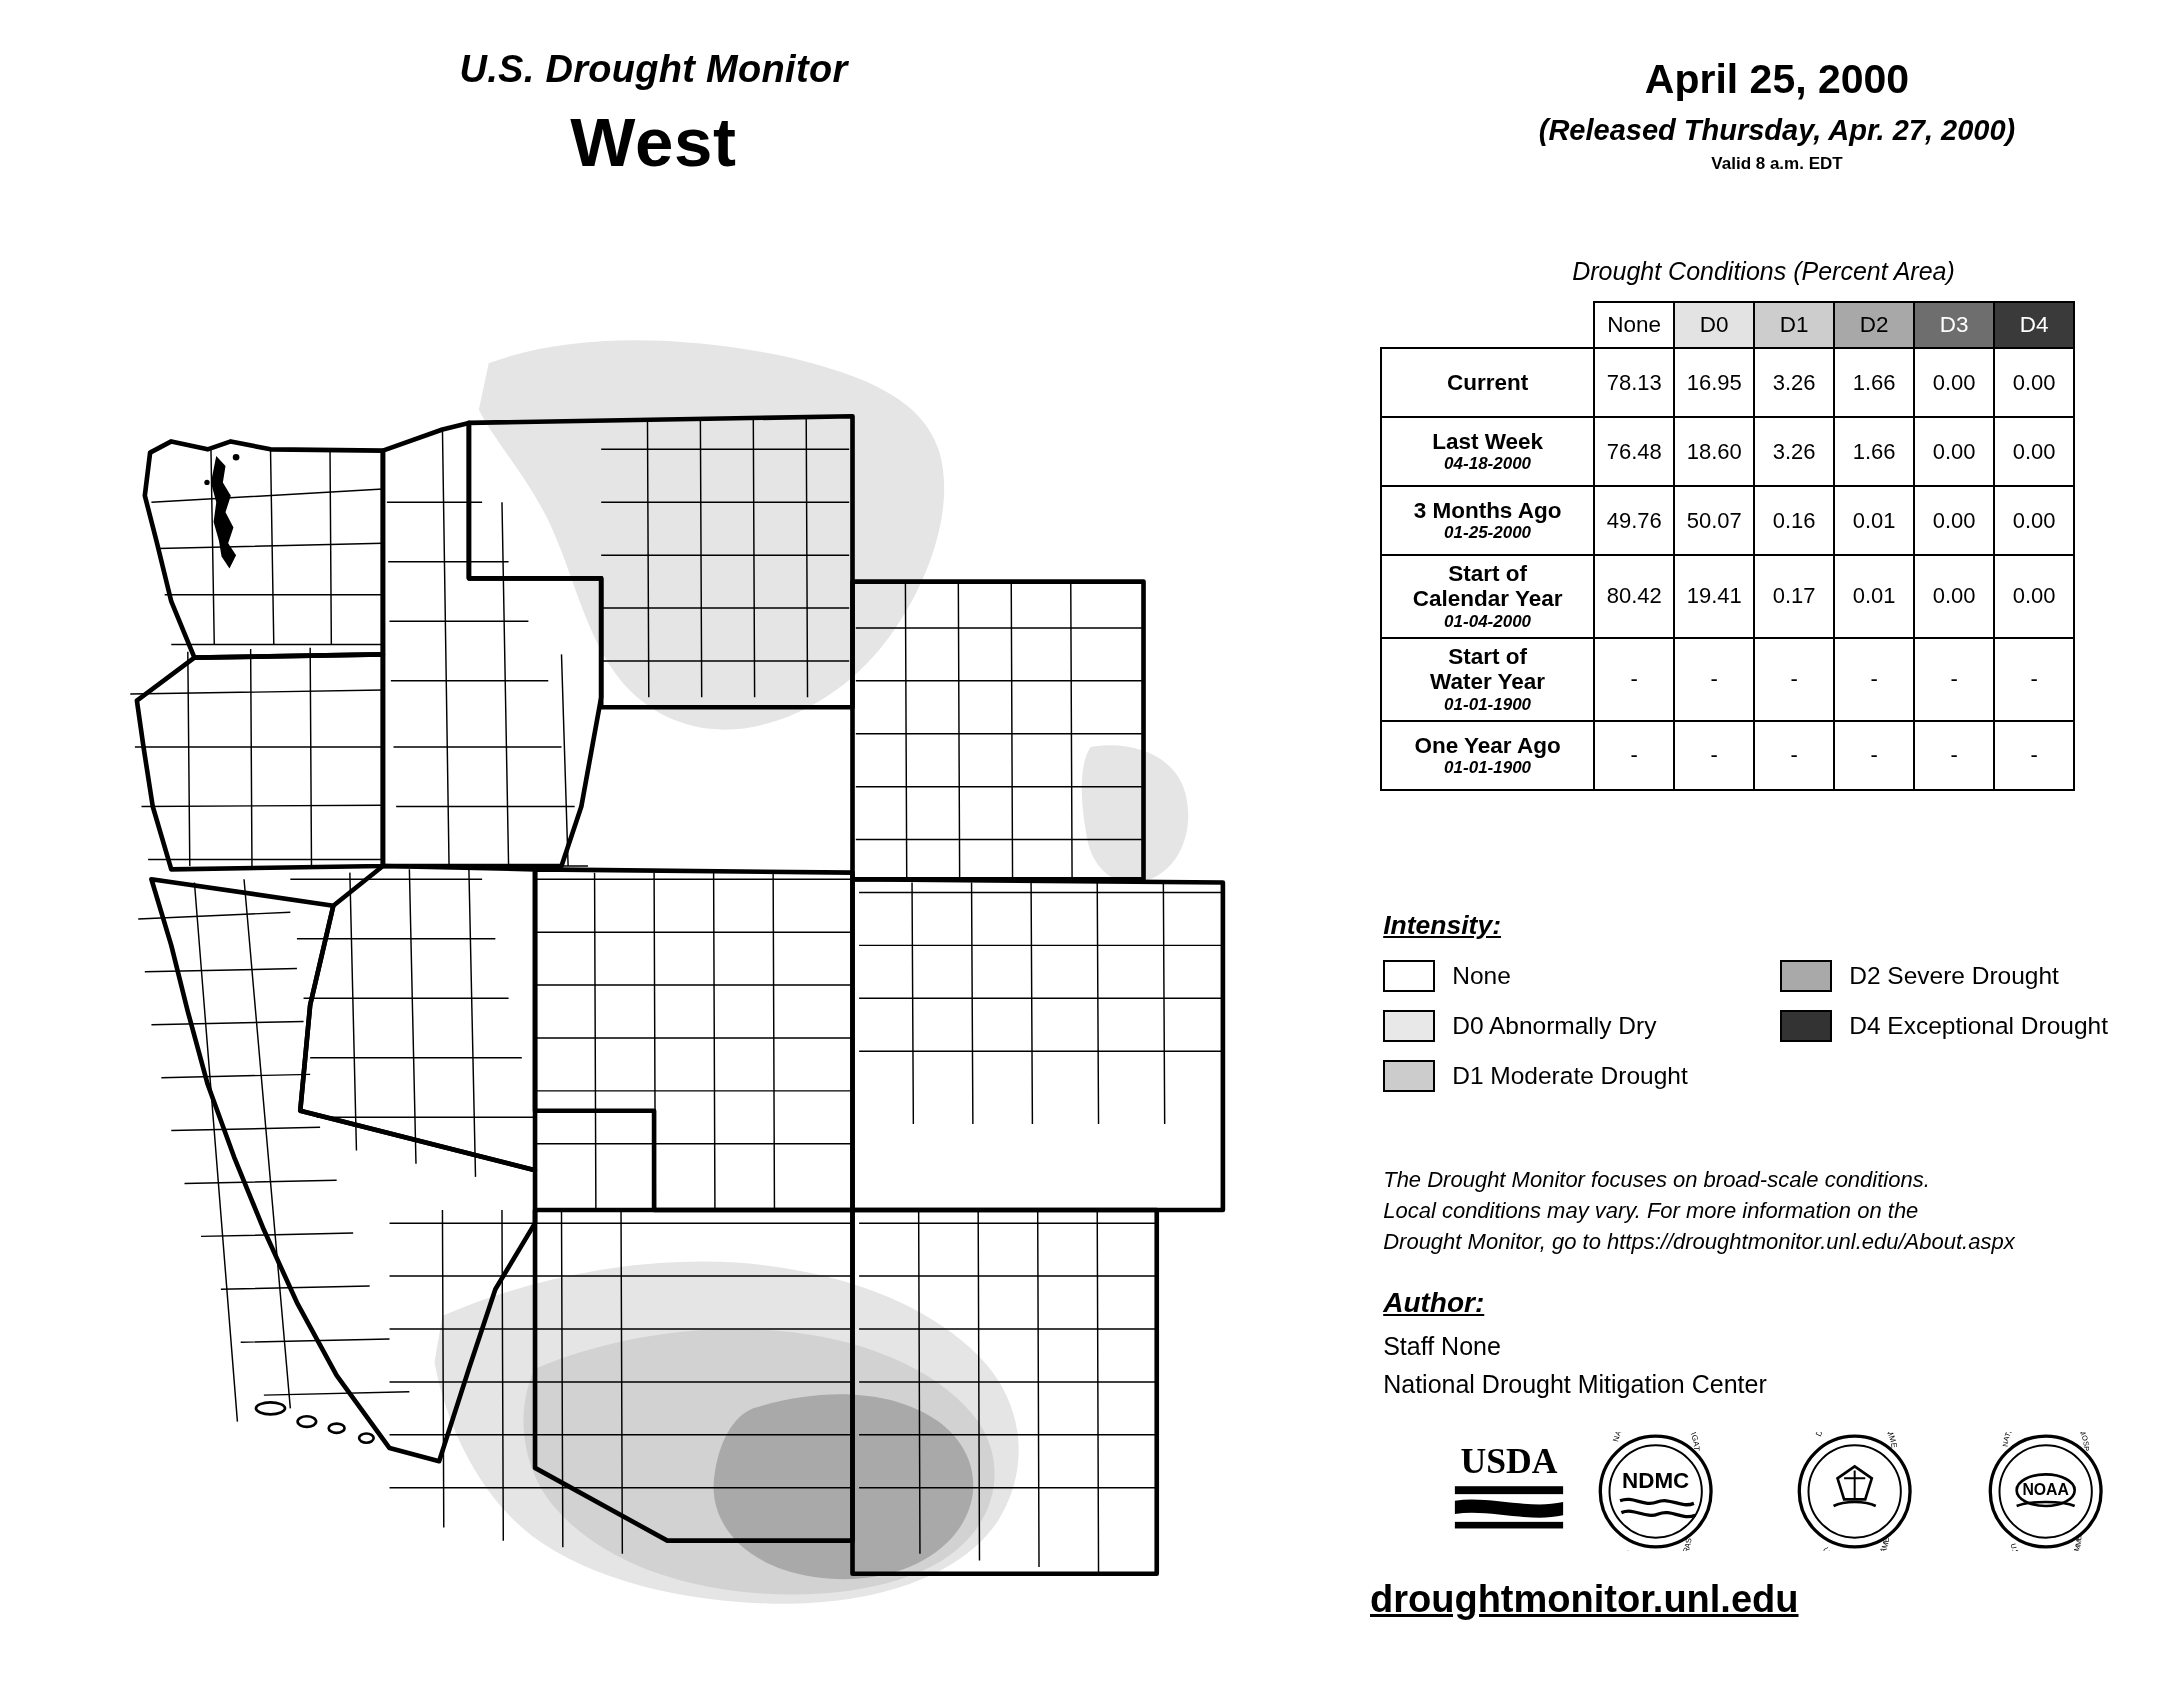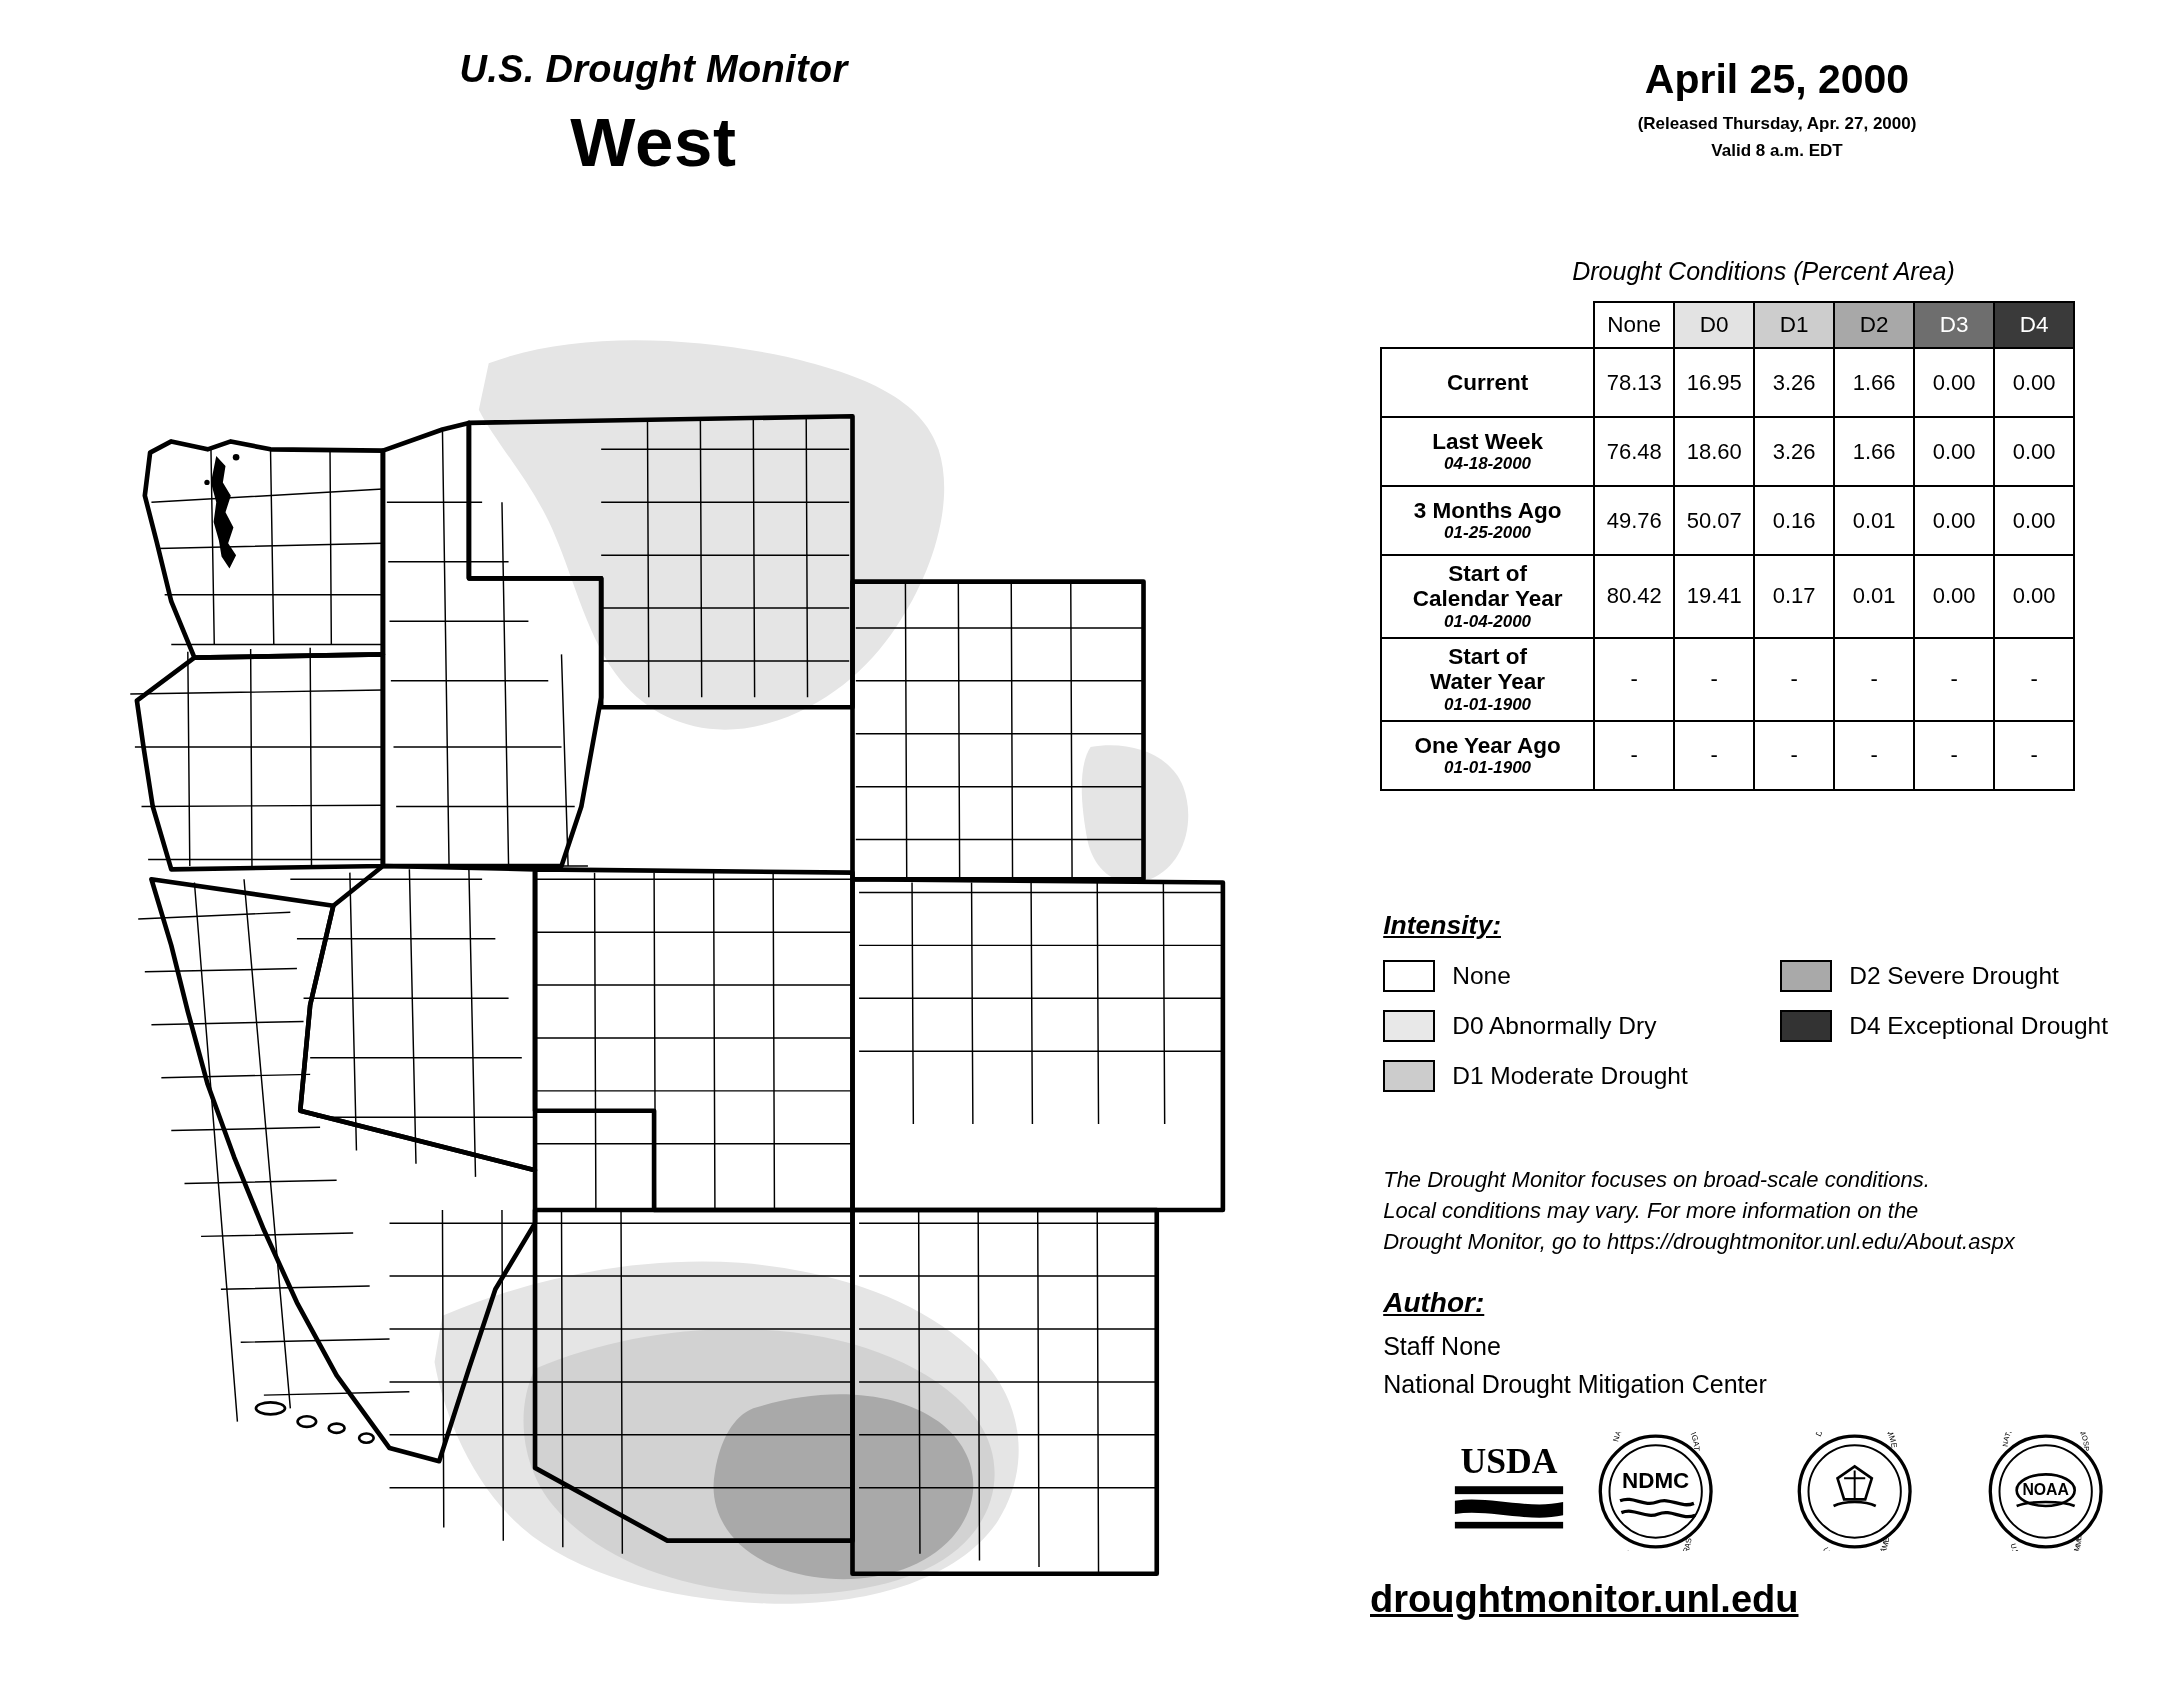--- a/index.html
+++ b/index.html
@@ -69,22 +69,23 @@
     left: 0;
     top: 56px;
     width: 814px;
     text-align: center;
   }
   #date-main {
     font-size: 41px;
     font-weight: bold;
   }
   #date-released {
-    font-size: 17px;
-    font-weight: bold;
+    font-size: 29px;
+    font-weight: bold;
+    font-style: italic;
     margin-top: 10.6px;
   }
   #date-valid {
     font-size: 17px;
     font-weight: bold;
     margin-top: 7px;
   }
 
   #table-caption {
     position: absolute;

